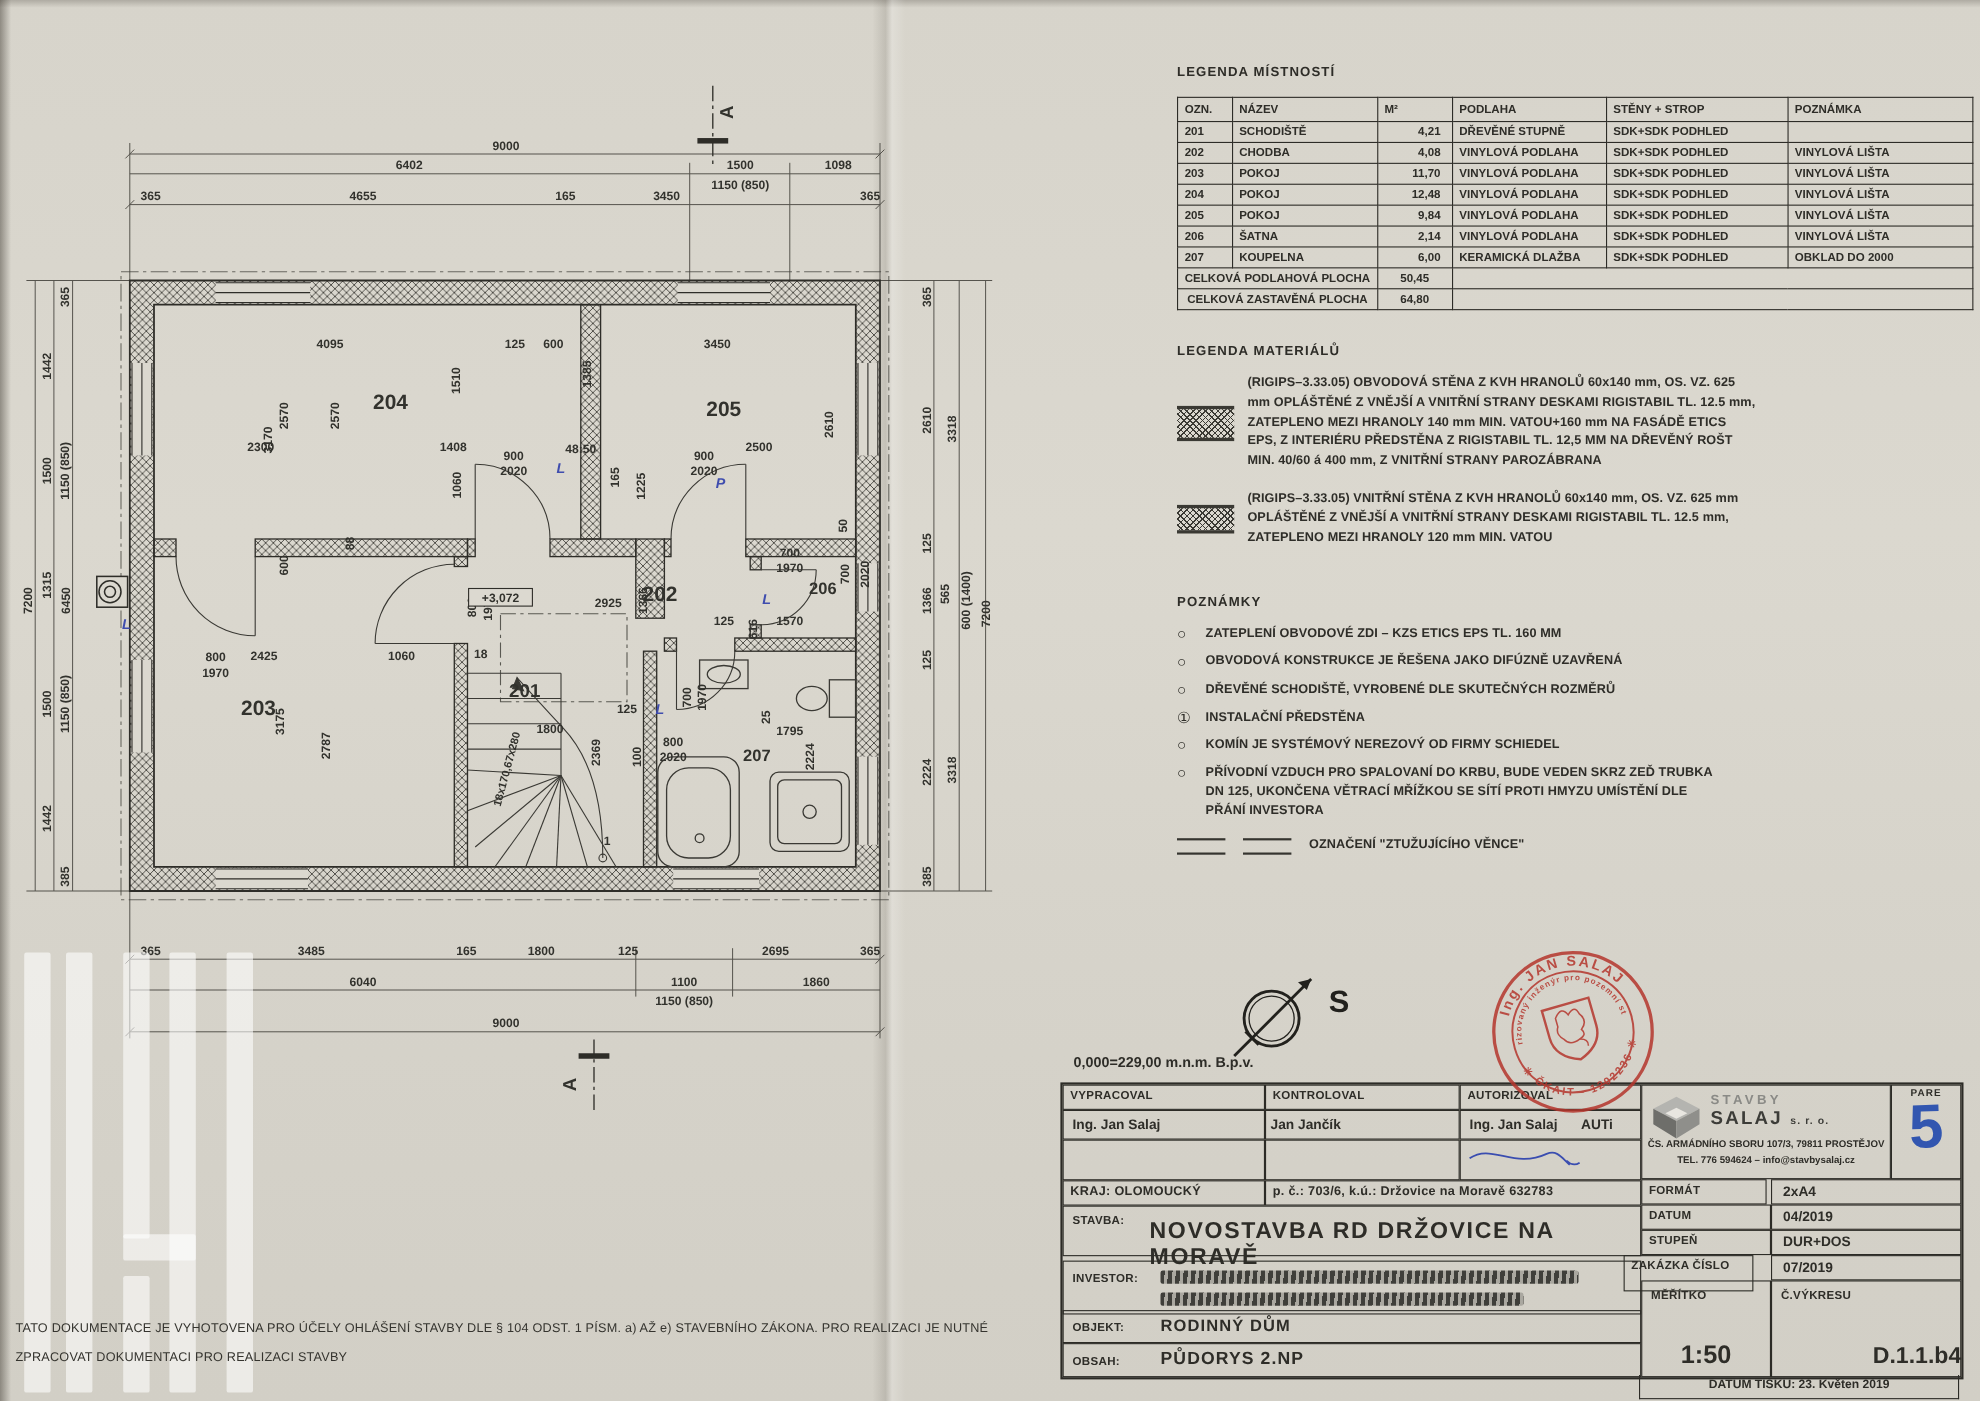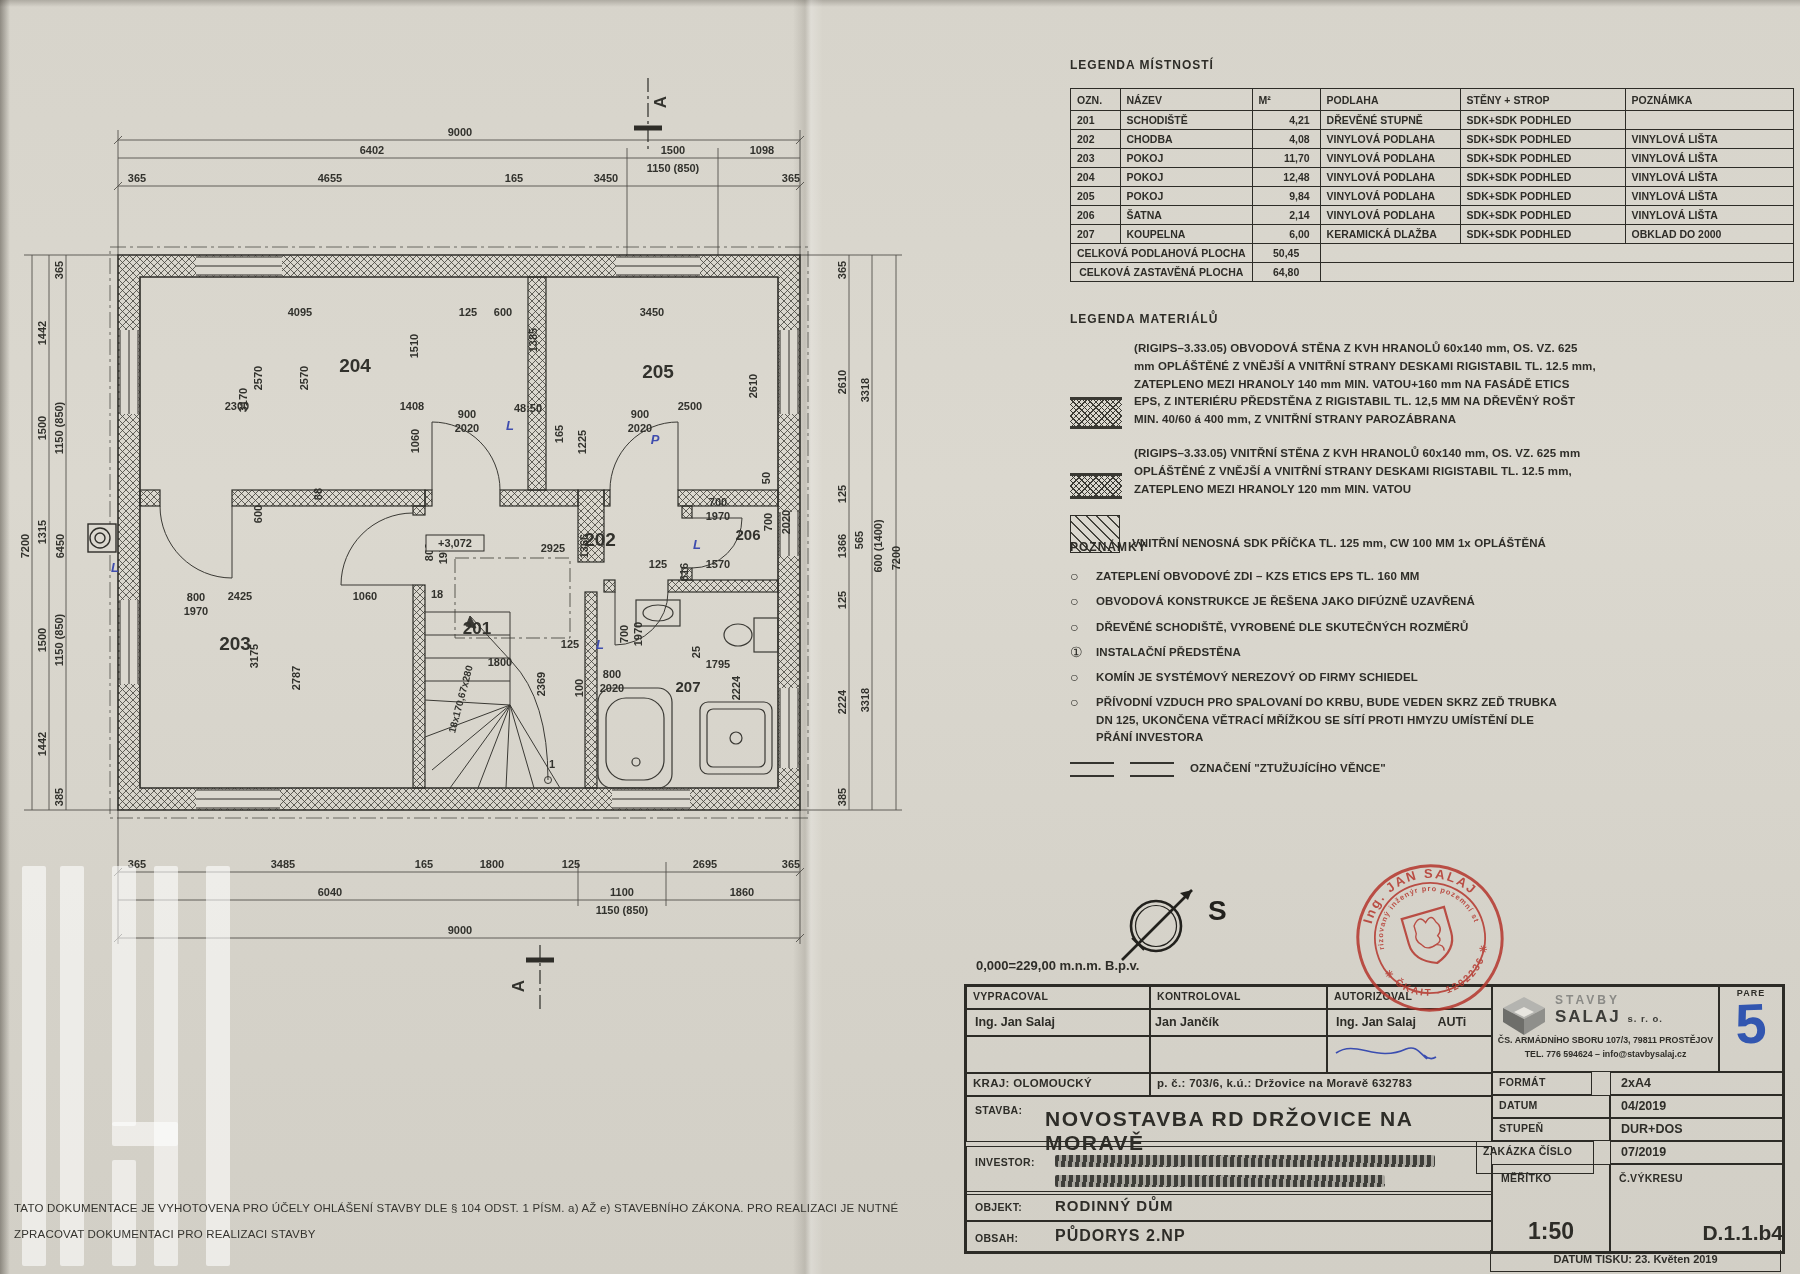--- a/index.html
+++ b/index.html
@@ -14,21 +14,21 @@
   
   .ltitle{font-size:12px;font-weight:700;letter-spacing:1px;}
   table.legend{border-collapse:collapse;padding-left:28px;}
   table.legend th,table.legend td{border:1.4px solid #2d2c27;font-size:10.5px;font-weight:600;
     padding:1px 6px;height:16px;white-space:nowrap;color:#2e2d28;text-align:left;}
   table.legend th{height:19px;}
   table.legend td:nth-child(3){text-align:right;padding-right:10px;}
   table.legend tbody.totals td{text-align:center;}
   table.legend tbody.totals td:nth-child(2){text-align:center;}
   
-  .mat{display:flex;align-items:flex-end;margin-bottom:16px;}
+  .mat{display:flex;align-items:center;margin-bottom:16px;}
   .mtext{font-size:11.5px;font-weight:600;line-height:1.55;width:462px;margin-left:12px;letter-spacing:.1px;}
   .sw{flex:none;width:52px;}
   .sw-outer{height:26px;border-top:3px solid #3a3933;border-bottom:3px solid #3a3933;
     background:repeating-linear-gradient(45deg,rgba(58,57,51,0) 0 3px,#3a3933 3px 4px),
                repeating-linear-gradient(-45deg,rgba(58,57,51,0) 0 3px,#3a3933 3px 4px);}
   .sw-inner{height:20px;border-top:3px solid #3a3933;border-bottom:3px solid #3a3933;
     background:repeating-linear-gradient(45deg,rgba(58,57,51,0) 0 3px,#3a3933 3px 4px),
                repeating-linear-gradient(-45deg,rgba(58,57,51,0) 0 3px,#3a3933 3px 4px);}
   .sw-partition{height:36px;width:48px;border:1.6px solid #2e2d28;
     background:repeating-linear-gradient(45deg,rgba(58,57,51,0) 0 6px,#44433c 6px 7.4px);}
@@ -454,24 +454,20 @@
   <div class="abs ltitle" style="left:1070px;top:312px;z-index:3">LEGENDA MATERIÁLŮ</div>
   <div class="abs" style="left:1070px;top:340px;width:540px;z-index:3">
       <div class="mat">
         <div class="sw sw-outer"></div>
         <div class="mtext">(RIGIPS–3.33.05) OBVODOVÁ STĚNA Z KVH HRANOLŮ 60x140 mm, OS. VZ. 625 mm OPLÁŠTĚNÉ Z VNĚJŠÍ A VNITŘNÍ STRANY DESKAMI RIGISTABIL TL. 12.5 mm, ZATEPLENO MEZI HRANOLY 140 mm MIN. VATOU+160 mm NA FASÁDĚ ETICS EPS, Z INTERIÉRU PŘEDSTĚNA Z RIGISTABIL TL. 12,5 MM NA DŘEVĚNÝ ROŠT MIN. 40/60 á 400 mm, Z VNITŘNÍ STRANY PAROZÁBRANA</div>
       </div>
       <div class="mat">
         <div class="sw sw-inner"></div>
         <div class="mtext">(RIGIPS–3.33.05) VNITŘNÍ STĚNA Z KVH HRANOLŮ 60x140 mm, OS. VZ. 625 mm OPLÁŠTĚNÉ Z VNĚJŠÍ A VNITŘNÍ STRANY DESKAMI RIGISTABIL TL. 12.5 mm, ZATEPLENO MEZI HRANOLY 120 mm MIN. VATOU</div>
       </div>
-      <div class="mat">
-        <div class="sw sw-partition"></div>
-        <div class="mtext">VNITŘNÍ NENOSNÁ SDK PŘÍČKA TL. 125 mm, CW 100 MM 1x OPLÁŠTĚNÁ</div>
-      </div>
     </div>
 
   <div class="abs ltitle" style="left:1070px;top:540px;z-index:3">POZNÁMKY</div>
   <div class="abs" style="left:1070px;top:568px;width:540px;z-index:3">
       <div class="note">
         <span class="bullet">○</span>
         <span class="ntext">ZATEPLENÍ OBVODOVÉ ZDI – KZS ETICS EPS TL. 160 MM</span>
       </div>
       <div class="note">
         <span class="bullet">○</span>
@@ -570,21 +566,21 @@
       </div>
       <div style="position:absolute;left:0;top:48px;width:100%;text-align:center;font-size:8.8px;font-weight:700">ČS. ARMÁDNÍHO SBORU 107/3, 79811 PROSTĚJOV</div>
       <div style="position:absolute;left:0;top:62px;width:100%;text-align:center;font-size:8.8px;font-weight:700">TEL. 776 594624 – info@stavbysalaj.cz</div>
     </div>
 
     <div class="cell" style="left:753px;top:0;width:64px;height:86px">
       <div style="position:absolute;left:0;top:1px;width:100%;text-align:center;font-size:9px;font-weight:700;letter-spacing:1px">PARE</div>
       <div style="position:absolute;left:0;top:4px;width:100%;text-align:center;font-size:56px;font-weight:800;color:#1c46ad;opacity:.88;transform:rotate(-2deg)">5</div>
     </div>
 
-    <div class="cell lbl" style="left:526px;top:86px;width:100px;height:23px">FORMÁT</div>
+    <div class="cell lbl" style="left:526px;top:86px;width:114px;height:23px">FORMÁT</div>
     <div class="cell val" style="left:644px;top:86px;width:173px;height:23px;padding:3px 10px">2xA4</div>
     <div class="cell lbl" style="left:526px;top:109px;width:118px;height:23px">DATUM</div>
     <div class="cell val" style="left:644px;top:109px;width:173px;height:23px;padding:3px 10px">04/2019</div>
     <div class="cell lbl" style="left:526px;top:132px;width:118px;height:23px">STUPEŇ</div>
     <div class="cell val" style="left:644px;top:132px;width:173px;height:23px;padding:3px 10px">DUR+DOS</div>
     <div class="cell lbl" style="left:510px;top:155px;width:118px;height:33px">ZAKÁZKA ČÍSLO</div>
     <div class="cell val" style="left:644px;top:155px;width:173px;height:23px;padding:3px 10px">07/2019</div>
 
     <div class="cell" style="left:526px;top:178px;width:118px;height:88px">
       <span class="lbl" style="position:absolute;left:2px;top:4px">MĚŘÍTKO</span>

